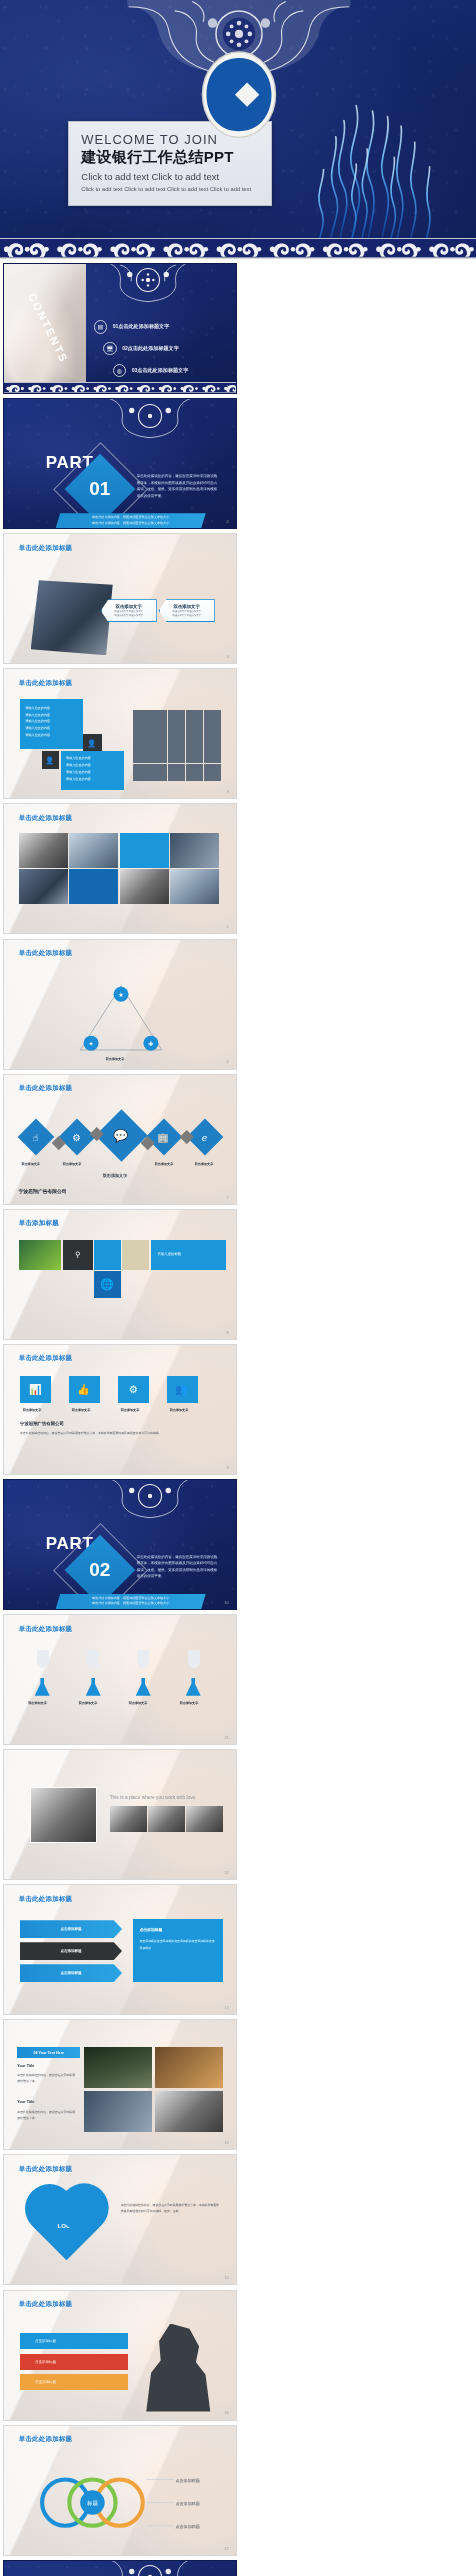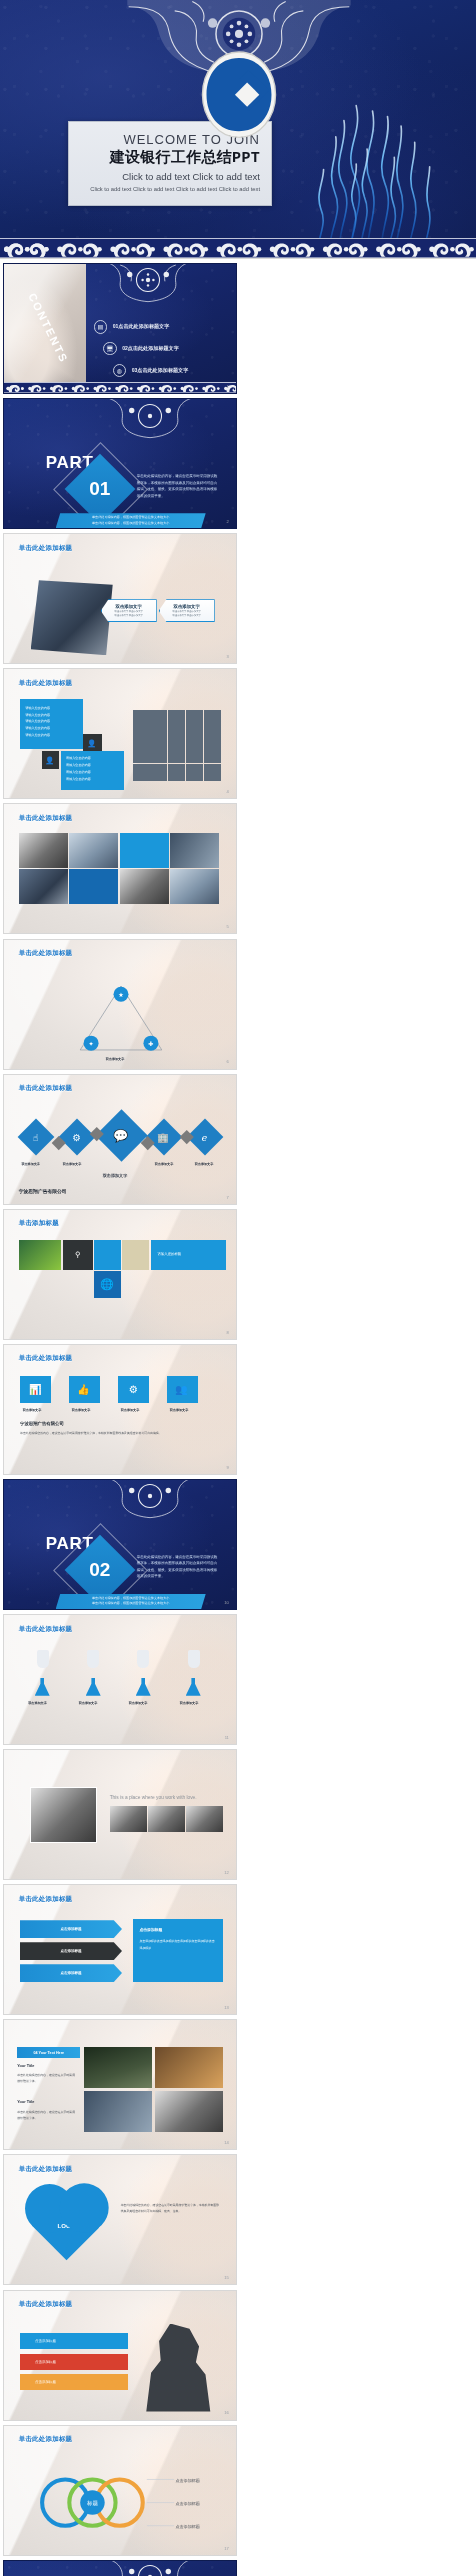--- a/index.html
+++ b/index.html
@@ -14,21 +14,20 @@
   
   .hero {
     position: relative;
     width: 477px; height: 259px;
     background:
       radial-gradient(ellipse at 22% 30%, rgba(50,70,150,.55) 0%, rgba(0,0,0,0) 60%),
       radial-gradient(ellipse at 70% 80%, rgba(30,50,130,.5) 0%, rgba(0,0,0,0) 55%),
       linear-gradient(160deg, #1b2f78 0%, #152a6e 35%, #101f57 75%, #0d1a4a 100%);
     overflow: hidden;
     border-bottom: 1.4px solid #d8d8d8;
-    text-align: right;
   }
   .hero::before{ 
     content:""; position:absolute; inset:0;
     background-image:
       radial-gradient(circle at 12% 18%, rgba(255,255,255,.05) 0 1.4px, transparent 2px),
       radial-gradient(circle at 47% 62%, rgba(255,255,255,.04) 0 1.4px, transparent 2px),
       radial-gradient(circle at 78% 28%, rgba(255,255,255,.045) 0 1.4px, transparent 2px),
       radial-gradient(circle at 30% 80%, rgba(255,255,255,.04) 0 1.4px, transparent 2px),
       radial-gradient(circle at 63% 10%, rgba(255,255,255,.035) 0 1.4px, transparent 2px),
       radial-gradient(circle at 88% 70%, rgba(255,255,255,.04) 0 1.4px, transparent 2px);
@@ -53,21 +52,21 @@
   }
   .title-card{
     position:absolute; left: 68px; top: 121px;
     width: 204px; padding: 9.5px 11px 11px 12.3px;
     background: linear-gradient(180deg,#e9ecf1 0%, #dfe3ea 100%);
     border: 0.7px solid #b9c0cc;
     box-shadow: 0 1.4px 4.8px rgba(0,0,0,.35);
     z-index: 4;
   }
   .t-en{ font-size: 13px; letter-spacing: 1px; color:#3a3f4d; font-weight:400; line-height:1.2;}
-  .t-cn{ font-size: 15px; color:#141822; font-weight:700; margin-top:1.4px; letter-spacing:0.3px;font-family:Liberation Mono, monospace;}
+  .t-cn{ font-size: 15px; color:#141822; font-weight:700; margin-top:1.4px; letter-spacing:0.3px;}
   .t-sub{ font-size: 9.5px; color:#3d4350; margin-top: 3.4px; }
   .t-small{ font-size: 5.8px; color:#4a505c; margin-top: 3.4px; line-height:1.45; }
 
   
   .lace-strip{
     position:absolute; left:0; right:0; height: 20.4px;
     background:#16256b;
     border-top: 0.7px solid rgba(235,238,245,.8);
     border-bottom: 0.7px solid rgba(235,238,245,.55);
     overflow:hidden;

